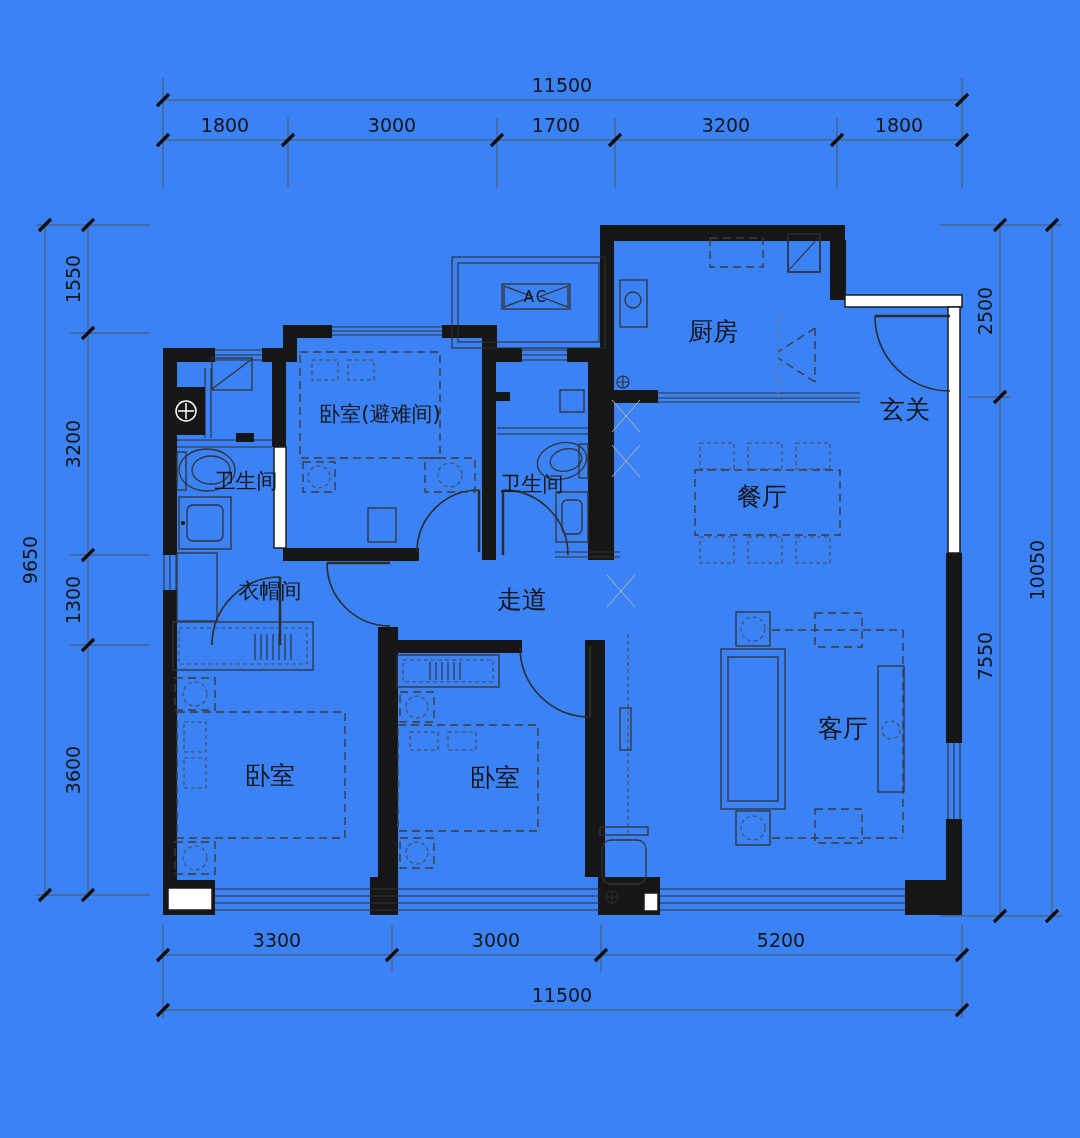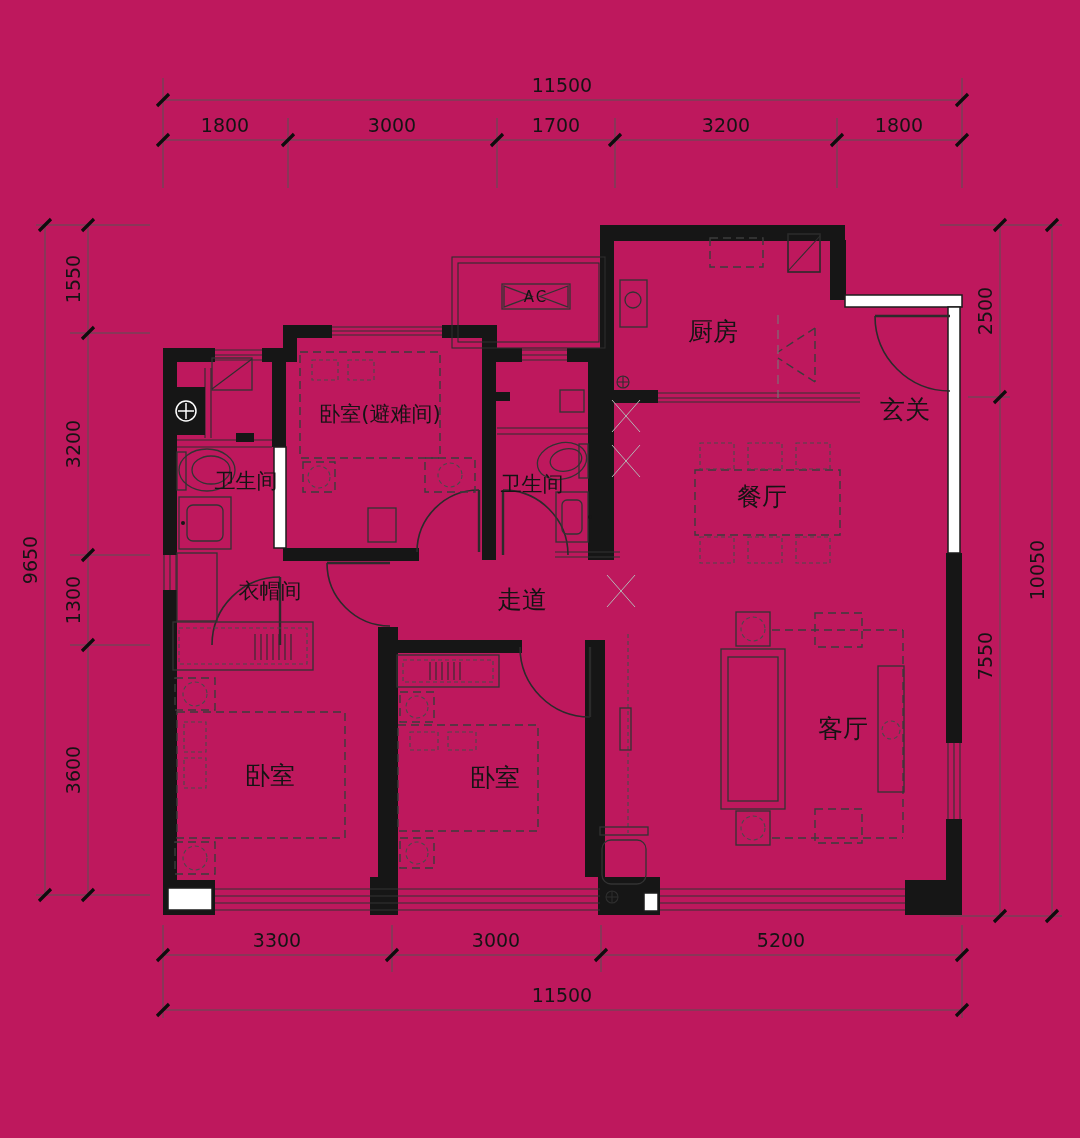--- a/index.html
+++ b/index.html
@@ -1,16 +1,16 @@
 <!DOCTYPE html>
 <html><head>
 <meta charset="utf-8">
 <style>
   html,body{margin:0;padding:0;background:#f3f3f1;}
-  .stage{position:relative;width:1080px;height:1138px;background:#be185d;overflow:hidden;}
+  .stage{position:relative;width:1080px;height:1138px;background:#3b82f6;overflow:hidden;}
   svg{position:absolute;left:0;top:0;}
   .w{fill:#161616;stroke:none;}
   .hw{fill:#ffffff;stroke:#1c1c1c;stroke-width:1.5;}
   .ln{stroke:#2b2b2b;stroke-width:1.6;fill:none;}
   .thin{stroke:#2e2e2e;stroke-width:1.1;fill:none;}
   .solidf{stroke:#333;stroke-width:1.3;fill:none;}
   .dash{stroke:#3c3c3c;stroke-width:1.4;fill:none;stroke-dasharray:8 5;}
   .dash2{stroke:#4a4a4a;stroke-width:1.1;fill:none;stroke-dasharray:4 3;}
   .glaz{stroke:#333;stroke-width:1.1;fill:none;}
   .dim{stroke:#555;stroke-width:1;fill:none;}

